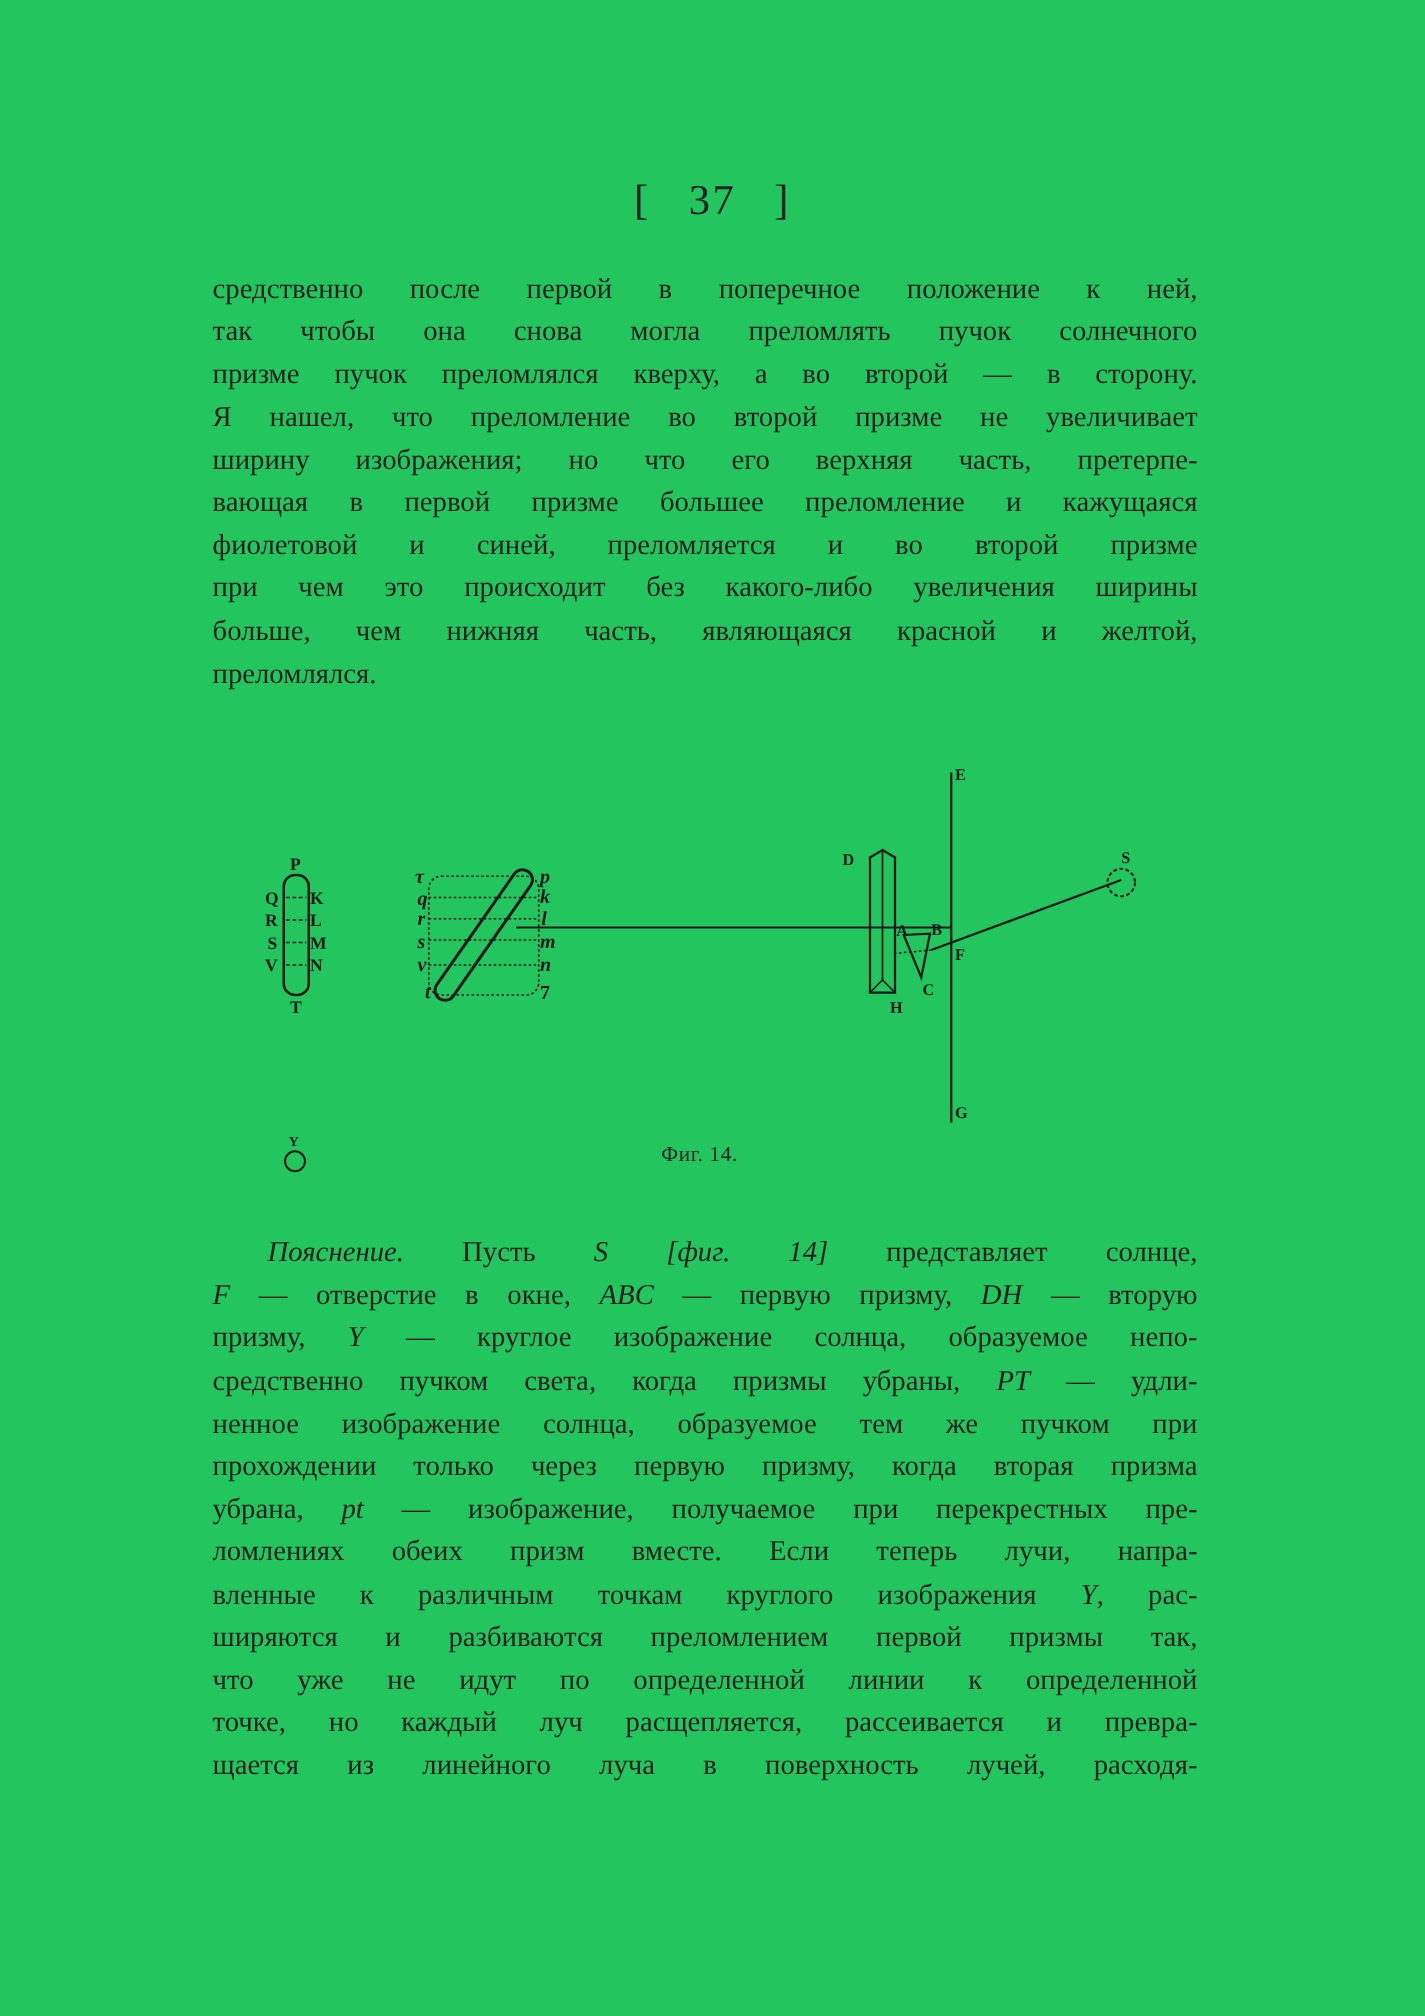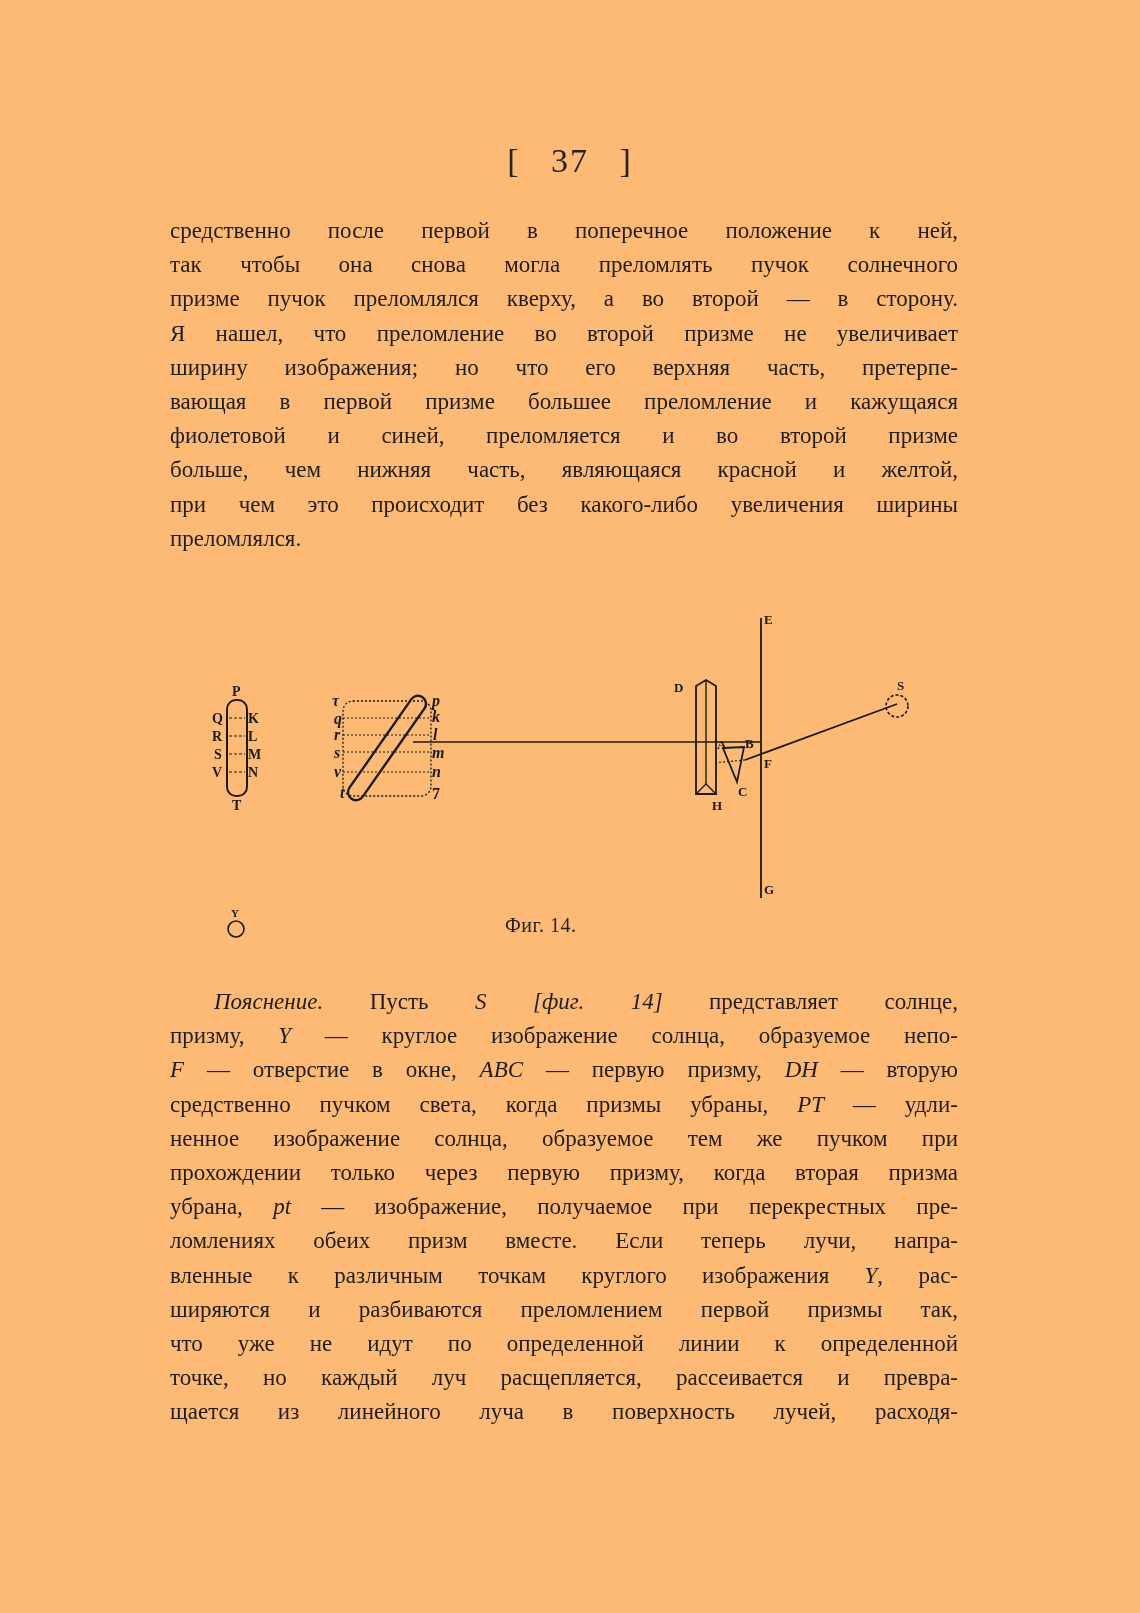--- a/index.html
+++ b/index.html
@@ -7,21 +7,21 @@
       width: 1140px; height: 1613px;
       background: #ffffff;
       position: relative;
       overflow: hidden;
       font-family: "Liberation Serif", "DejaVu Serif", serif;
       color: #1a1a1a;
     }
     .page {
       position: absolute; left: 0; top: 0;
       width: 1140px; height: 1613px;
-      background: #fdba74;
+      background: #22c55e;
     }
     .page-number {
       position: absolute; top: 142px; left: 0; width: 1140px;
       text-align: center;
       font-size: 34px;
       letter-spacing: 2px;
       color: #222;
       word-spacing: 20px;
     }
     .text-block {
@@ -38,42 +38,42 @@
     .text-block .line.last { text-align-last: left; }
     .block1 { top: 214px; }
     .block2 { top: 985px; }
     .indent { padding-left: 44px; }
     .it { font-style: italic; }
     .figure {
       position: absolute; left: 200px; top: 600px; width: 760px; height: 360px;
     }
     .figure svg { position: absolute; left: 0; top: 0; }
     .fig-caption {
-      position: absolute; left: 505px; top: 914px;
-      font-size: 20px; color: #222;
+      position: absolute; left: 529px; top: 914px;
+      font-size: 17px; color: #222;
       letter-spacing: 0.5px;
     }
   </style>
 </head>
 <body>
 
 <div class="page">
 
   <div class="page-number">[ 37 ]</div>
 
   <div class="text-block block1">
     <span class="line">средственно после первой в поперечное положение к ней,</span>
     <span class="line">так чтобы она снова могла преломлять пучок солнечного</span>
     <span class="line">призме пучок преломлялся кверху, а во второй — в сторону.</span>
     <span class="line">Я нашел, что преломление во второй призме не увеличивает</span>
     <span class="line">ширину изображения; но что его верхняя часть, претерпе-</span>
     <span class="line">вающая в первой призме большее преломление и кажущаяся</span>
     <span class="line">фиолетовой и синей, преломляется и во второй призме</span>
+    <span class="line">при чем это происходит без какого-либо увеличения ширины</span>
     <span class="line">больше, чем нижняя часть, являющаяся красной и желтой,</span>
-    <span class="line">при чем это происходит без какого-либо увеличения ширины</span>
     <span class="line last">преломлялся.</span>
   </div>
 
   <div class="figure">
     <svg width="760" height="360" viewBox="0 0 760 360" xmlns="http://www.w3.org/2000/svg" font-family="Liberation Serif, DejaVu Serif, serif">
       <g stroke="#1a1a1a" fill="none" stroke-width="2">
 
         <rect x="27" y="100" width="20" height="96" rx="9"></rect>
         <line x1="29" y1="118" x2="45" y2="118" stroke-dasharray="3,2" stroke-width="1.2"></line>
         <line x1="29" y1="136" x2="45" y2="136" stroke-dasharray="3,2" stroke-width="1.2"></line>
@@ -147,22 +147,22 @@
         <text x="697" y="90">S</text>
         <text x="31" y="317" font-size="11">Y</text>
       </g>
     </svg>
   </div>
 
   <div class="fig-caption">Фиг. 14.</div>
 
   <div class="text-block block2" id="p2">
       <span class="line indent"><span class="it">Пояснение.</span><span> Пусть </span><span class="it">S [фиг. 14]</span><span> представляет солнце,</span></span>
+      <span class="line"><span class="it">F</span><span> — отверстие в окне, </span><span class="it">ABC</span><span> — первую призму, </span><span class="it">DH</span><span> — вторую</span></span>
       <span class="line"><span>призму, </span><span class="it">Y</span><span> — круглое изображение солнца, образуемое непо-</span></span>
-      <span class="line"><span class="it">F</span><span> — отверстие в окне, </span><span class="it">ABC</span><span> — первую призму, </span><span class="it">DH</span><span> — вторую</span></span>
       <span class="line"><span>средственно пучком света, когда призмы убраны, </span><span class="it">PT</span><span> — удли-</span></span>
       <span class="line"><span>ненное изображение солнца, образуемое тем же пучком при</span></span>
       <span class="line"><span>прохождении только через первую призму, когда вторая призма</span></span>
       <span class="line"><span>убрана, </span><span class="it">pt</span><span> — изображение, получаемое при перекрестных пре-</span></span>
       <span class="line"><span>ломлениях обеих призм вместе. Если теперь лучи, напра-</span></span>
       <span class="line"><span>вленные к различным точкам круглого изображения </span><span class="it">Y</span><span>, рас-</span></span>
       <span class="line"><span>ширяются и разбиваются преломлением первой призмы так,</span></span>
       <span class="line"><span>что уже не идут по определенной линии к определенной</span></span>
       <span class="line"><span>точке, но каждый луч расщепляется, рассеивается и превра-</span></span>
       <span class="line"><span>щается из линейного луча в поверхность лучей, расходя-</span></span>

